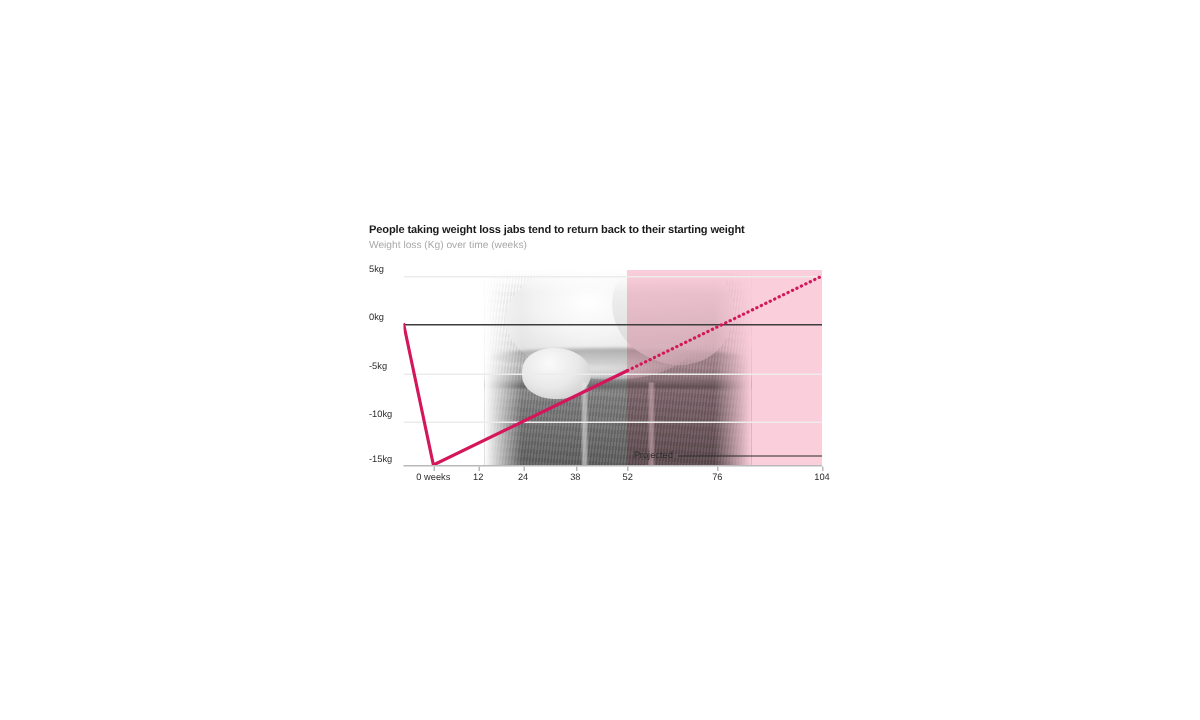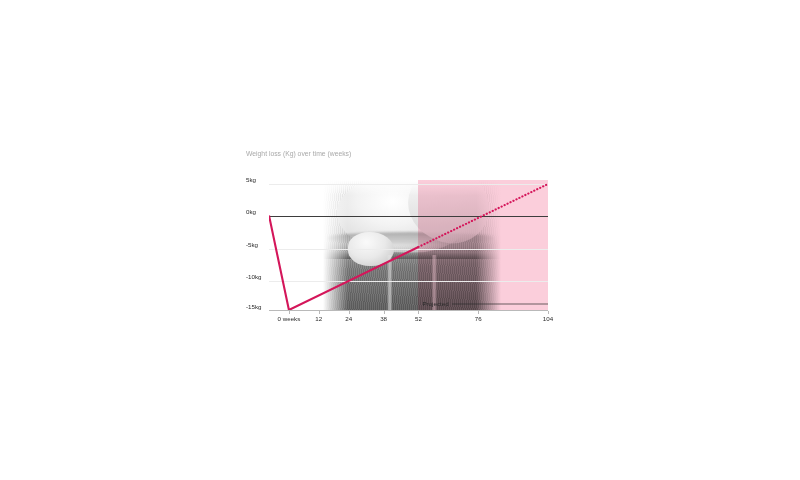--- a/index.html
+++ b/index.html
@@ -241,20 +241,21 @@
   }
   .proj-arrow { display: block; }
 
   svg.series { position: absolute; left: 0; top: 0; overflow: visible; }
 </style>
 </head>
 <body>
 
 <div id="figure">
 
+  <div class="fig-title">People taking weight loss jabs tend to return back to their starting weight</div>
   <div class="fig-subtitle">Weight loss (Kg) over time (weeks)</div>
 
   <div id="plot">
 
     <div class="ylab" style="top:1px;">5kg</div>
     <div class="ylab" style="top:33px;">0kg</div>
     <div class="ylab" style="top:66px;">-5kg</div>
     <div class="ylab" style="top:98px;">-10kg</div>
     <div class="ylab" style="top:128px;">-15kg</div>
 

